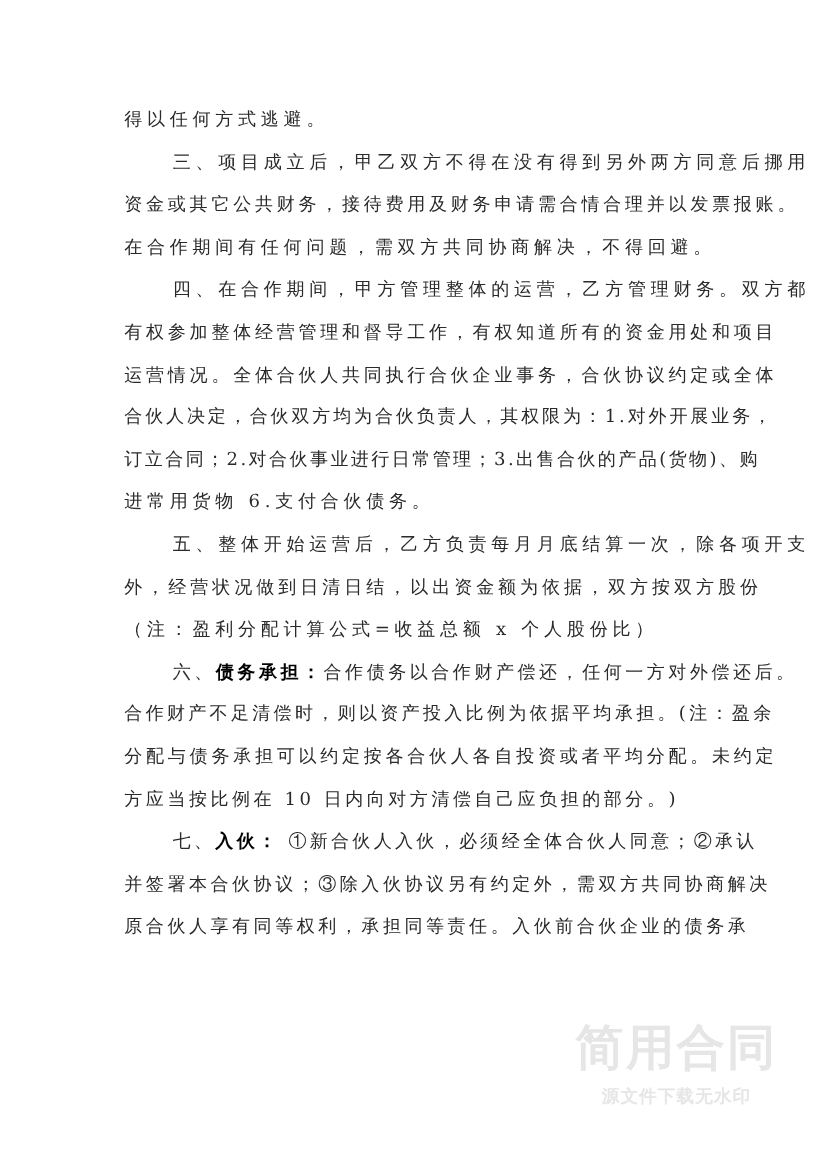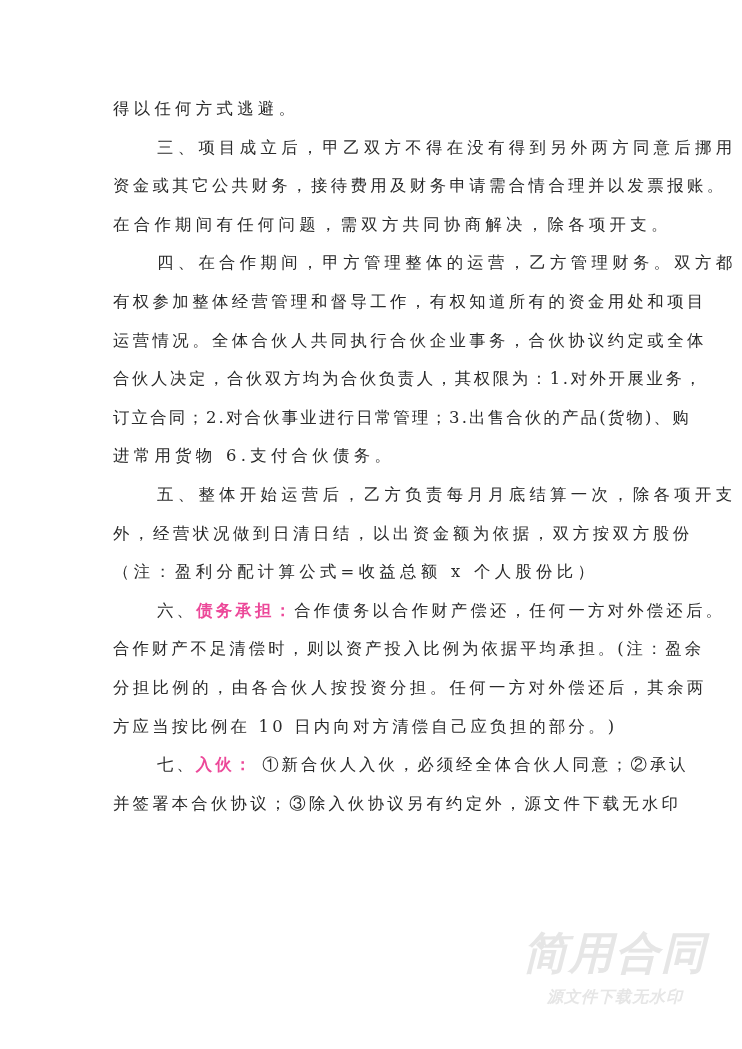--- a/index.html
+++ b/index.html
@@ -7,57 +7,58 @@
     width: 742px; height: 1049px; background: #ffffff; position: relative; overflow: hidden;
     font-family: "DejaVu Serif", "Liberation Serif", serif; color: #2a2a2a;
   }
   .page { position: absolute; left: 0; top: 0; width: 653px; height: 1049px; background: #fff; }
   .content { position: absolute; left: 113px; top: 90px; width: 528px; }
   .line {
     height: 38.6px; line-height: 38.6px; font-size: 16.4px; white-space: nowrap;
     letter-spacing: 4.3px; overflow: visible;
   }
   .indent { padding-left: 44px; }
-  .bold { font-weight: bold; color: #ec4899; }
+  .bold { font-weight: bold; color: #000000; }
   .blank { display: inline-block; width: 42px; border-bottom: 1px solid #333; height: 14px; vertical-align: baseline; }
   .watermark {
     position: absolute; left: 510px; top: 928px; width: 210px; text-align: center;
-    font-family: "DejaVu Sans", sans-serif; font-weight: bold; font-style: italic;
+    font-family: "DejaVu Sans", sans-serif; font-weight: bold; 
     color: #e6e6e6;
   }
   .wm-big { font-size: 44px; letter-spacing: 2px; line-height: 50px; }
   .wm-small { font-size: 16px; letter-spacing: 1px; line-height: 30px; margin-top: 4px; }
 </style>
 </head>
 <body>
 
 <div class="page">
   <div class="content">
     <div class="line">得以任何方式逃避。</div>
     <div class="line indent">三、项目成立后，甲乙双方不得在没有得到另外两方同意后挪用</div>
     <div class="line" style="letter-spacing:3.4px">资金或其它公共财务，接待费用及财务申请需合情合理并以发票报账。</div>
-    <div class="line">在合作期间有任何问题，需双方共同协商解决，除各项开支。</div>
+    <div class="line">在合作期间有任何问题，需双方共同协商解决，不得回避。</div>
     <div class="line indent">四、在合作期间，甲方管理整体的运营，乙方管理财务。双方都</div>
     <div class="line" style="letter-spacing:3.4px">有权参加整体经营管理和督导工作，有权知道所有的资金用处和项目</div>
     <div class="line" style="letter-spacing:3.4px">运营情况。全体合伙人共同执行合伙企业事务，合伙协议约定或全体</div>
     <div class="line" style="letter-spacing:2.6px">合伙人决定，合伙双方均为合伙负责人，其权限为：1.对外开展业务，</div>
     <div class="line" style="letter-spacing:2.2px">订立合同；2.对合伙事业进行日常管理；3.出售合伙的产品(货物)、购</div>
     <div class="line">进常用货物 6.支付合伙债务。</div>
     <div class="line indent">五、整体开始运营后，乙方负责每月月底结算一次，除各项开支</div>
     <div class="line" style="letter-spacing:3.6px">外，经营状况做到日清日结，以出资金额为依据，双方按双方股份</div>
     <div class="line">（注：盈利分配计算公式=收益总额 x 个人股份比）</div>
     <div class="line indent" style="letter-spacing:3.2px">
       <span>六、</span><span class="bold">债务承担：</span><span>合作债务以合作财产偿还，任何一方对外偿还后。</span>
     </div>
     <div class="line" style="letter-spacing:3.0px">合作财产不足清偿时，则以资产投入比例为依据平均承担。(注：盈余</div>
-    <div class="line" style="letter-spacing:3.4px">分担比例的，由各合伙人按投资分担。任何一方对外偿还后，其余两</div>
+    <div class="line" style="letter-spacing:3.4px">分配与债务承担可以约定按各合伙人各自投资或者平均分配。未约定</div>
     <div class="line" style="letter-spacing:3.2px">方应当按比例在 10 日内向对方清偿自己应负担的部分。)</div>
     <div class="line indent" style="letter-spacing:3.0px">
       <span>七、</span><span class="bold">入伙：</span><span> ①新合伙人入伙，必须经全体合伙人同意；②承认</span>
     </div>
-    <div class="line" style="letter-spacing:3.2px">并签署本合伙协议；③除入伙协议另有约定外，源文件下载无水印</div>
+    <div class="line" style="letter-spacing:3.2px">并签署本合伙协议；③除入伙协议另有约定外，需双方共同协商解决</div>
+    <div class="line" style="letter-spacing:3.2px">原合伙人享有同等权利，承担同等责任。入伙前合伙企业的债务承</div>
   </div>
 
   <div class="watermark">
     <div class="wm-big">简用合同</div>
     <div class="wm-small">源文件下载无水印</div>
   </div>
 </div>
 
 </body></html>

